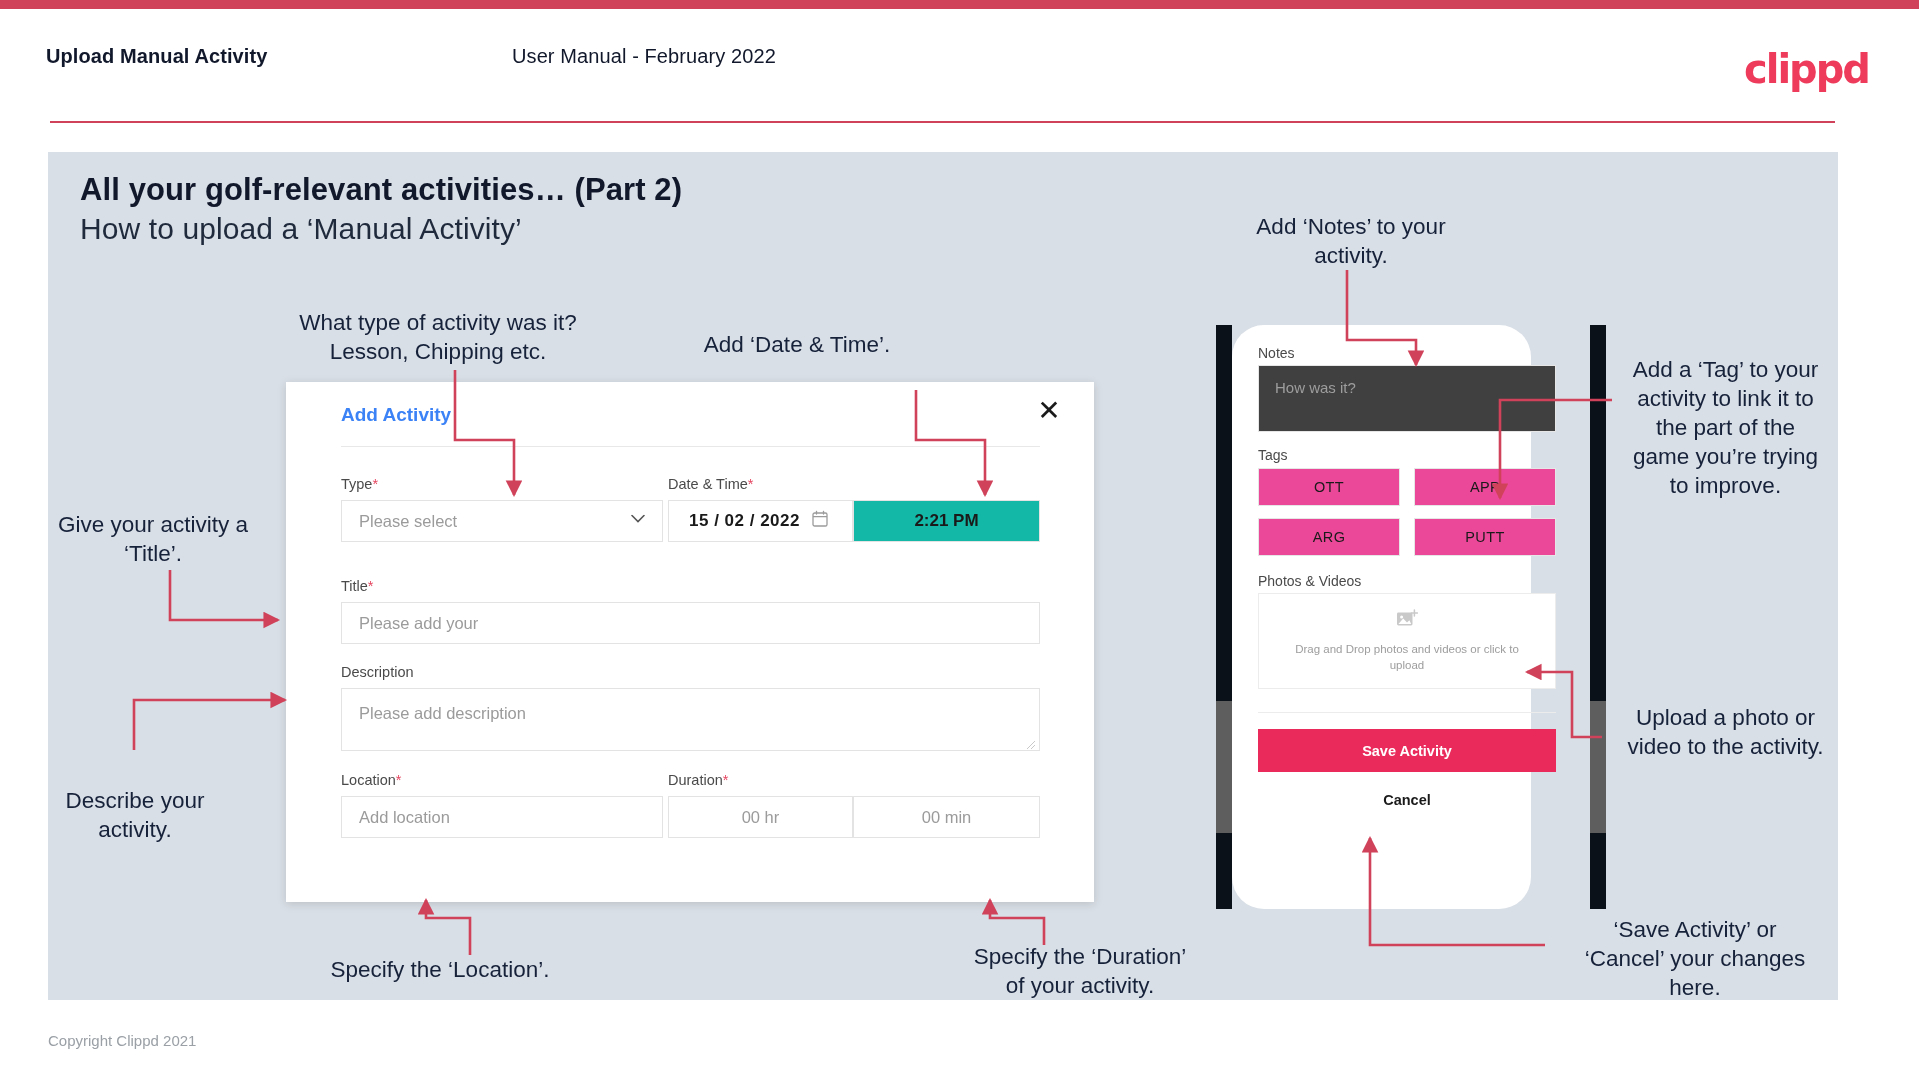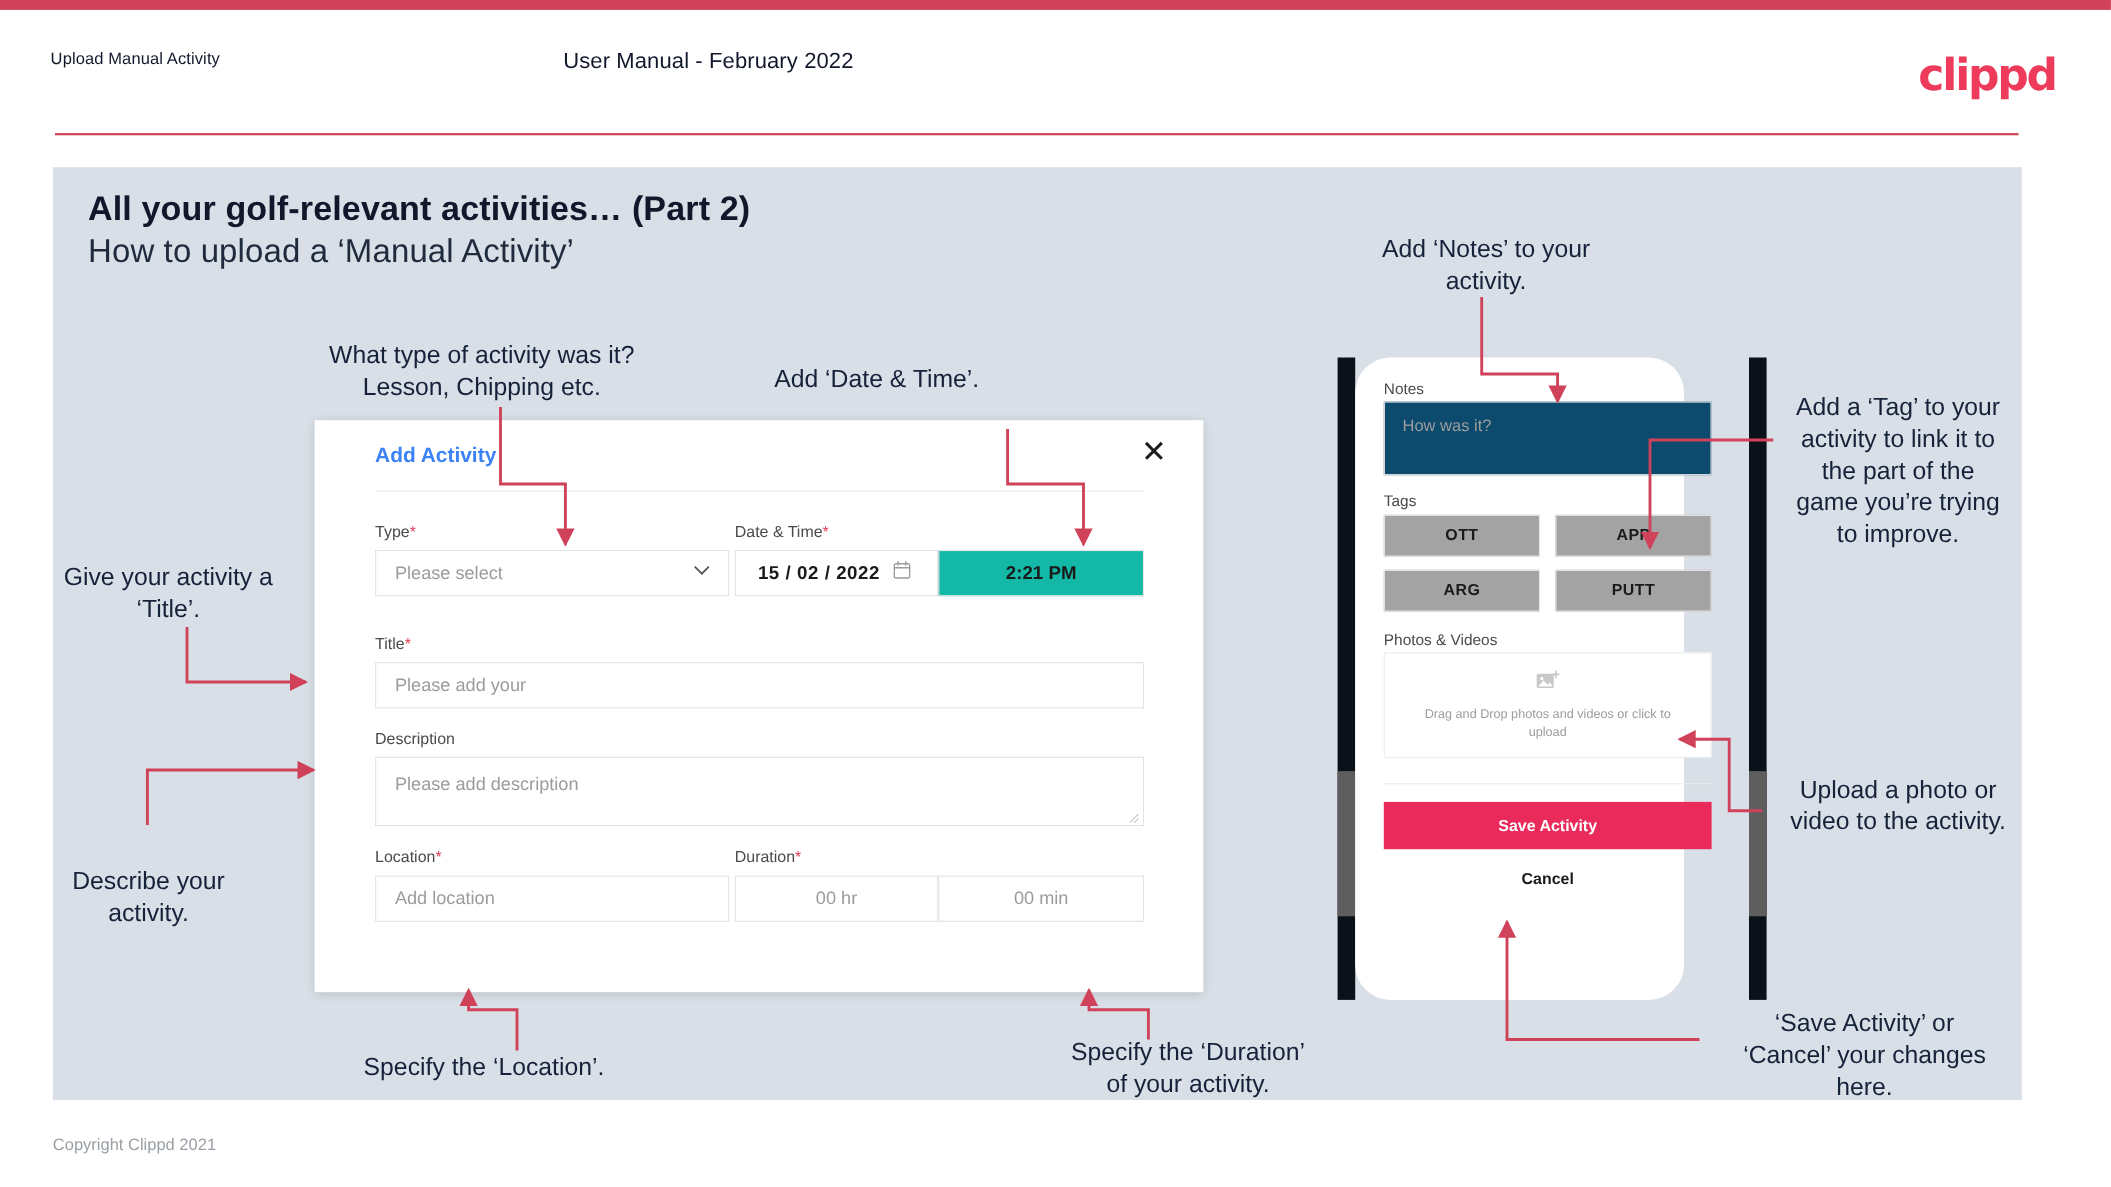--- a/index.html
+++ b/index.html
@@ -18,21 +18,21 @@
   
   .top-accent {
     position: absolute; left: 0; top: 0;
     width: 1919px; height: 9px;
     background: #cf4259;
   }
 
   
   .hdr-title {
     position: absolute; left: 46px; top: 45px;
-    font-size: 15px; font-weight: 400; color: #11182b;
+    font-size: 20px; font-weight: 700; color: #11182b;
     letter-spacing: .1px; white-space: nowrap;
   }
   .hdr-sub {
     position: absolute; left: 512px; top: 45px;
     font-size: 20px; font-weight: 400; color: #11182b;
     letter-spacing: .1px; white-space: nowrap;
   }
   .hdr-rule {
     position: absolute; left: 50px; top: 121px;
     width: 1785px; height: 2px; background: #cf4259;
@@ -173,27 +173,27 @@
     position:absolute; width:16px; background:#5e5e5e;
   }
   .phone-screen {
     position:absolute; left:16px; top:0;
     width:299px; height:584px; background:#ffffff;border-radius:32px;
   }
   .p-label {
     position:absolute; font-size:14px; color:#4a4a4a;
   }
   .p-box {
-    position:absolute; border:1px solid #e6e6e6; background:#0c4a6e;
+    position:absolute; border:1px solid #e6e6e6; background:#404040;
   }
   .p-box .ph { font-size:15px; color:#9d9d9d; padding:13px 0 0 16px; display:block; }
   .tag {
-    position:absolute; border:1px solid #e6e6e6; background:#a3a3a3;
+    position:absolute; border:1px solid #e6e6e6; background:#ec4899;
     display:flex; align-items:center; justify-content:center;
-    font-size:14.5px; font-weight:700; color:#1a1a1a; letter-spacing:.4px;
+    font-size:14.5px; font-weight:400; color:#1a1a1a; letter-spacing:.4px;
   }
   .drop {
     position:absolute; border:1px solid #ececec; background:#fff;
     display:flex; flex-direction:column; align-items:center; justify-content:center;
   }
   .drop .dtext {
     font-size:11.5px; color:#9d9d9d; text-align:center; line-height:16px;
     margin-top:8px; width:230px;
   }
   .p-rule { position:absolute; height:1px; background:#ececec; }

